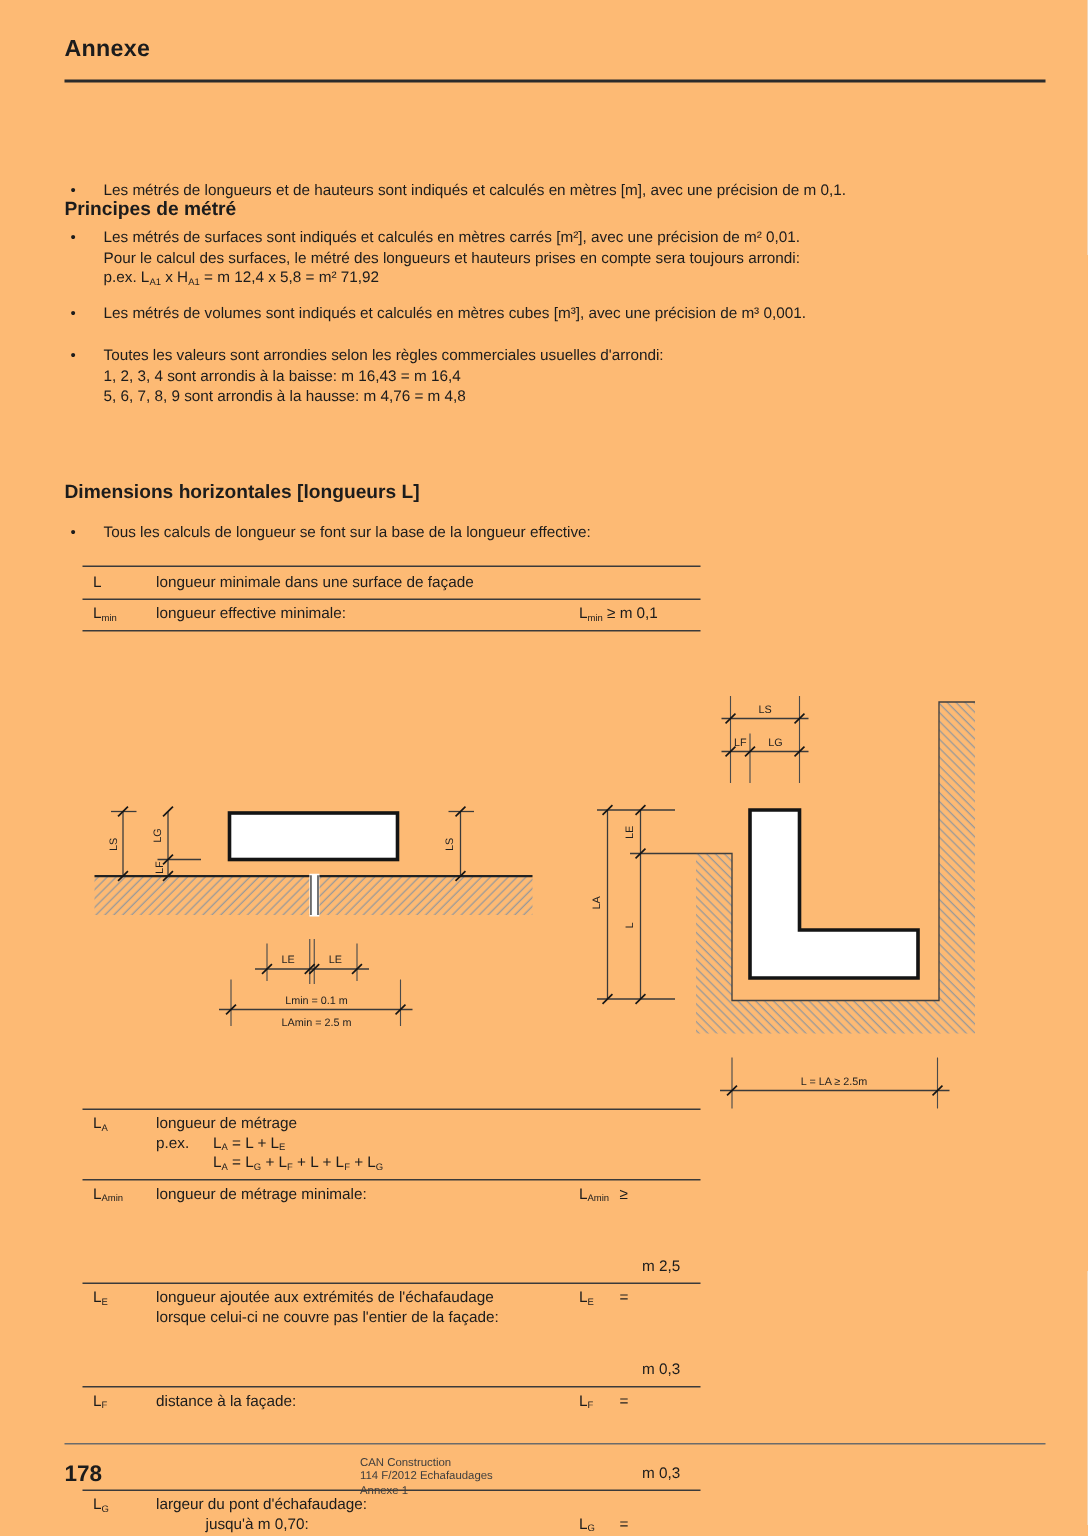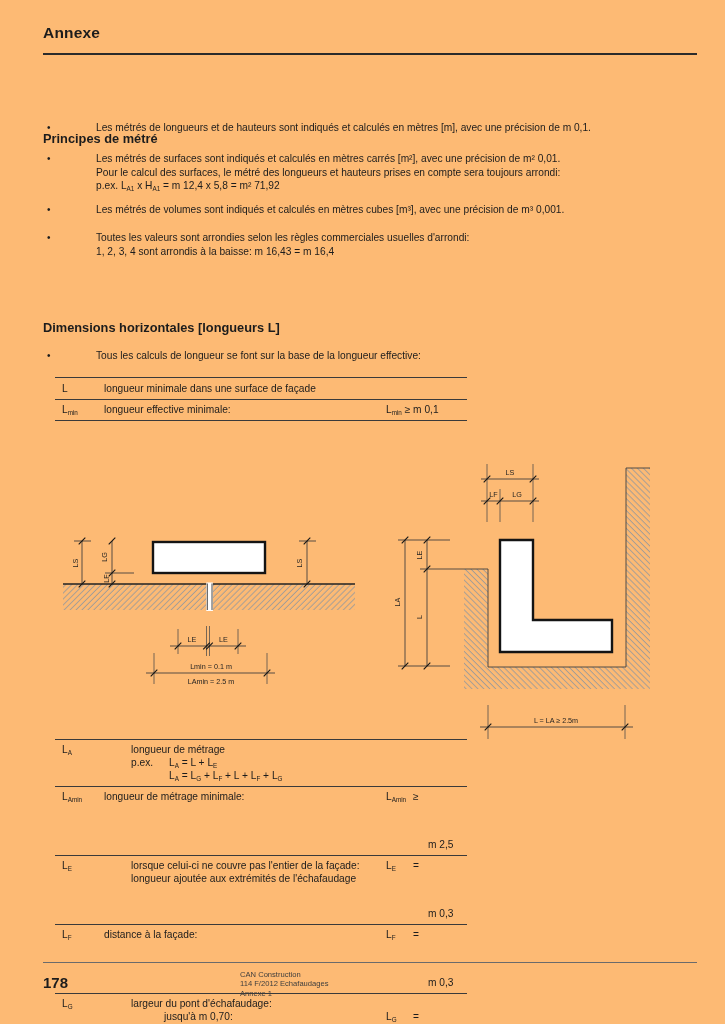--- a/index.html
+++ b/index.html
@@ -19,21 +19,21 @@
   
   .t1{left:55px; top:377px; width:412px; font-size:10.2px;
       border-top:1.4px solid #3a3a3a; border-bottom:1.4px solid #3a3a3a;}
   .t1row{display:flex; height:20.5px; align-items:center;}
   .t1row + .t1row{border-top:1.4px solid #3a3a3a;}
   .c-sym{width:49px; padding-left:7px; box-sizing:border-box;}
   .c-desc{flex:1;}
   .c-val{width:81px;}
   .t2{left:55px; top:739px; width:412px; font-size:10.2px; border-bottom:1.3px solid #3a3a3a;}
   .t2row{display:flex; border-top:1.3px solid #3a3a3a; padding:3px 0 4px 0; line-height:13px;}
-  .dline{min-height:13px;margin-left:27px;}
+  .dline{min-height:13px;}
   .pex{display:inline-block; width:38px;}
   .ind33{padding-left:33px;}
   .vline{display:flex; min-height:13px;}
   .vs{width:27px;} .vo{width:15px;} .vv{flex:1;margin-top:48px;}
   
   .foot-rule{left:43px; top:962px; width:654px; height:1px; background:#6b6b6b;}
   .page-num{left:43px; top:974px; font-size:15px; font-weight:700;}
   .imprint{left:240px; top:970px; font-size:7.6px; line-height:9.4px; color:#3d3d3d;}
   
   .diagram{left:40px; top:440px;}
@@ -77,20 +77,21 @@
     <div class="btext">
         <div class="dline">Les métrés de volumes sont indiqués et calculés en mètres cubes [m³], avec une précision de m³ 0,001.</div>
       </div>
   </div>
 
   <div class="abs bullet" style="top:231px;">
     <span class="dot">•</span>
     <div class="btext">
       <div class="dline">Toutes les valeurs sont arrondies selon les règles commerciales usuelles d'arrondi:</div>
       <div class="dline">1, 2, 3, 4 sont arrondis à la baisse: m 16,43 = m 16,4</div>
+      <div class="dline">5, 6, 7, 8, 9 sont arrondis à la hausse: m 4,76 = m 4,8</div>
     </div>
   </div>
 
   <div class="abs h2" style="top:320px;">Dimensions horizontales [longueurs L]</div>
 
   <div class="abs bullet" style="top:349px;">
     <span class="dot">•</span>
     <div class="btext">
         <div class="dline">Tous les calculs de longueur se font sur la base de la longueur effective:</div>
       </div>
@@ -229,22 +230,22 @@
             <span class="vs">L<sub>Amin</sub></span>
             <span class="vo">≥</span>
             <span class="vv">m 2,5</span>
           </div>
       </div>
     </div>
 
     <div class="t2row">
       <div class="c-sym">L<sub>E</sub></div>
       <div class="c-desc">
+        <div class="dline">longueur ajoutée aux extrémités de l'échafaudage</div>
         <div class="dline">lorsque celui-ci ne couvre pas l'entier de la façade:</div>
-        <div class="dline">longueur ajoutée aux extrémités de l'échafaudage</div>
       </div>
       <div class="c-val">
         <div class="vline">
             <span class="vs">L<sub>E</sub></span>
             <span class="vo">=</span>
             <span class="vv">m 0,3</span>
           </div>
       </div>
     </div>
 

